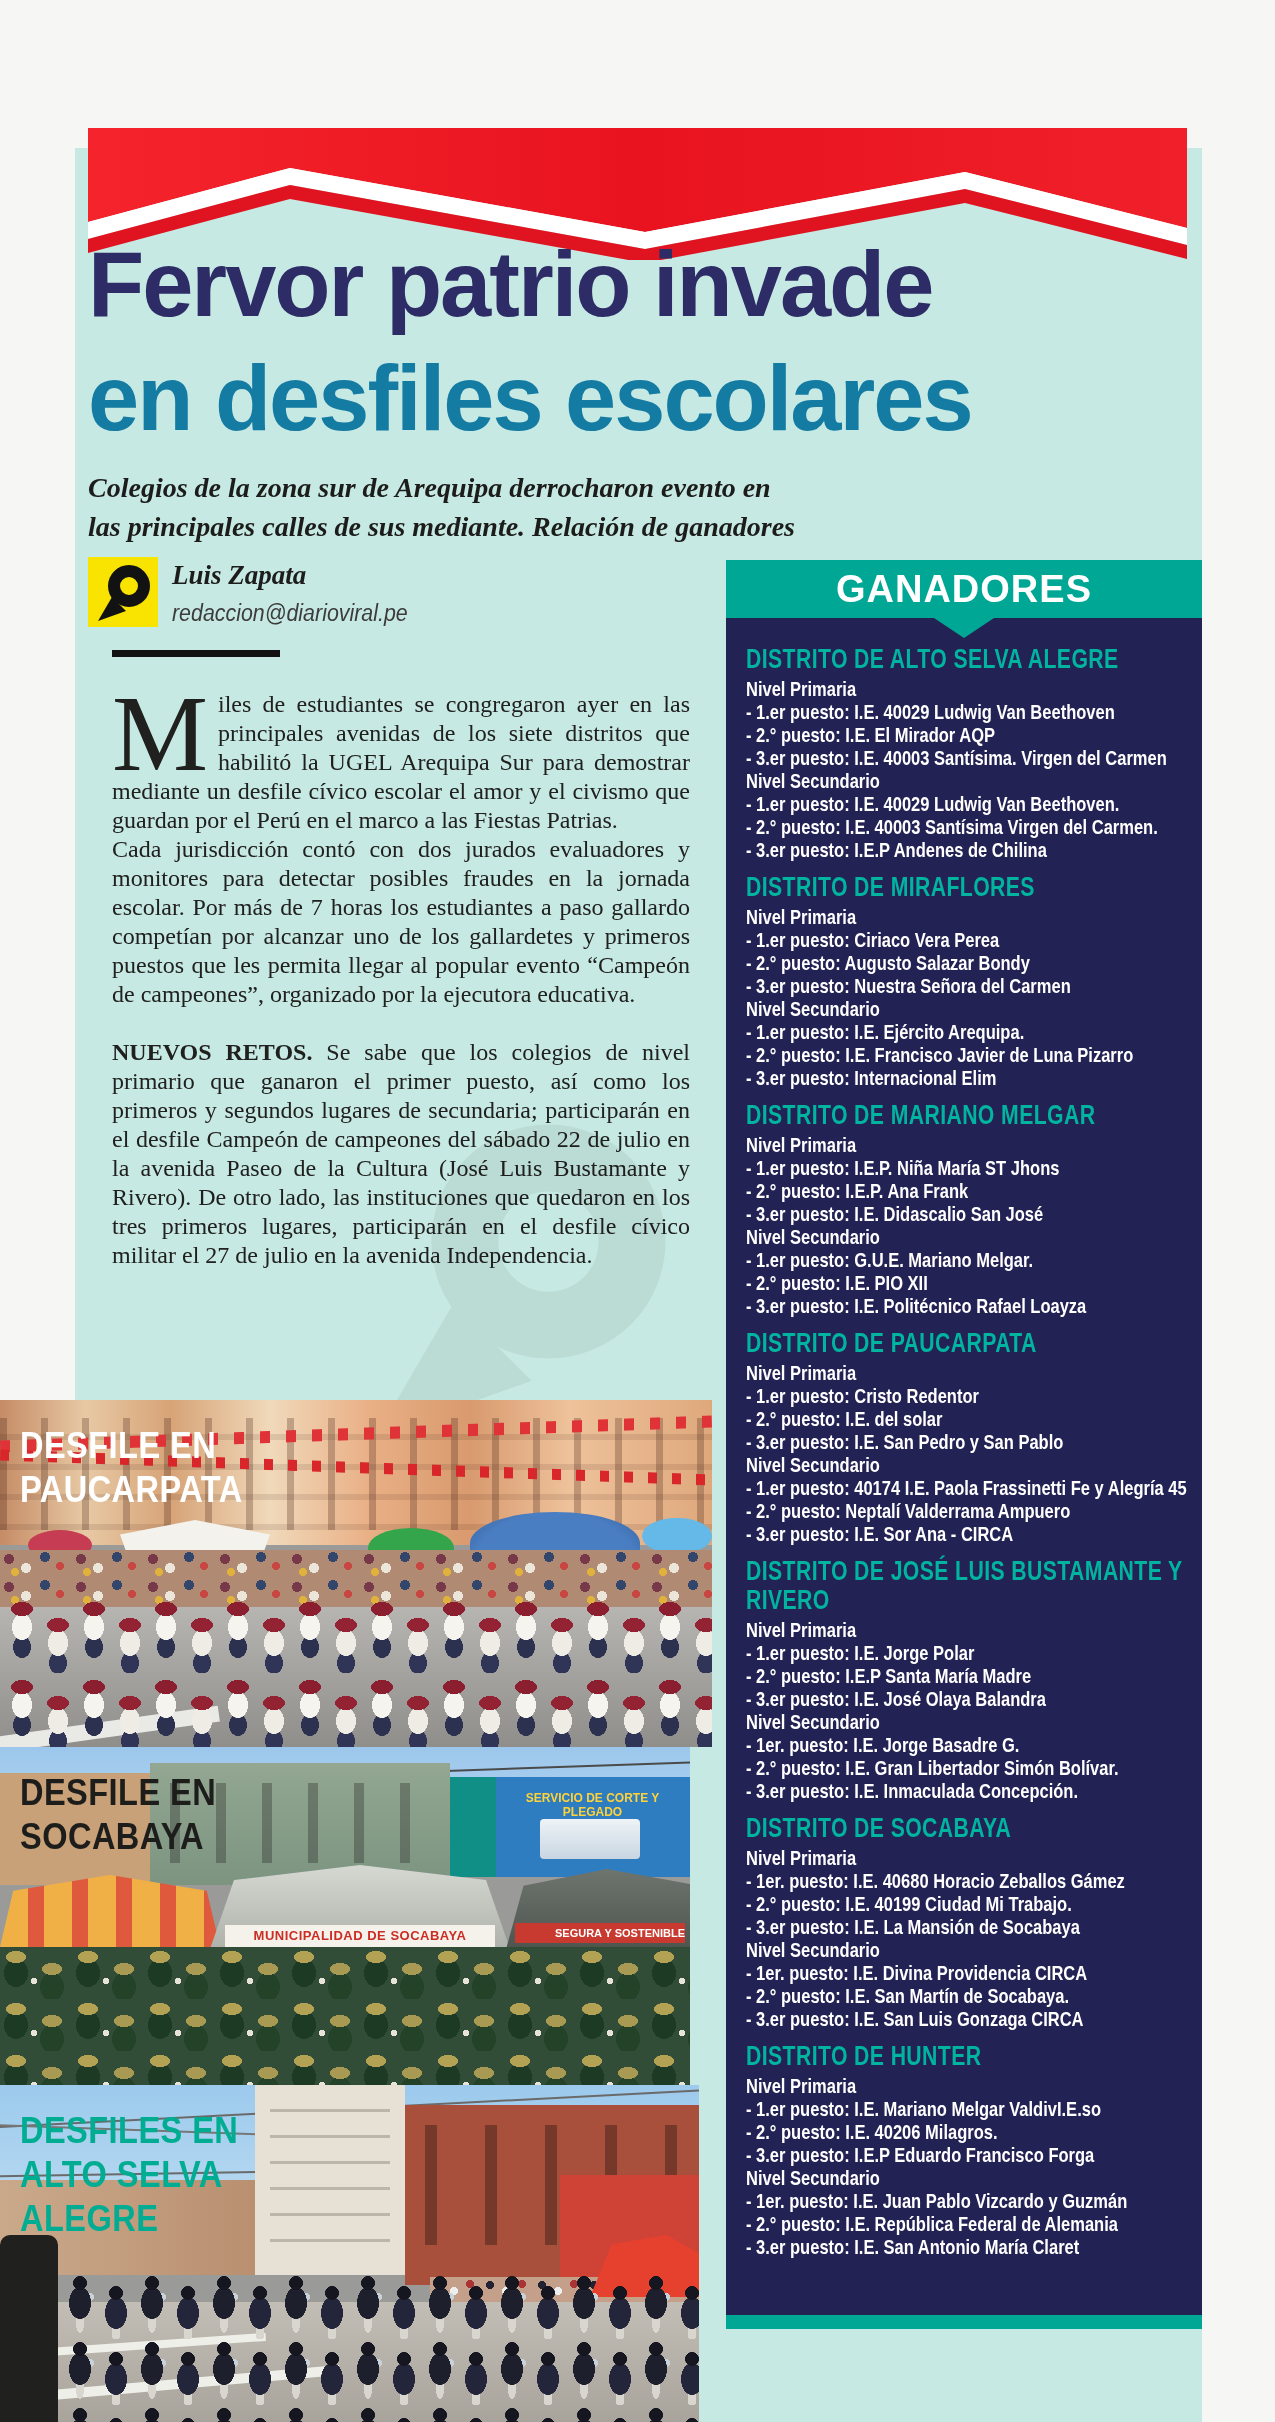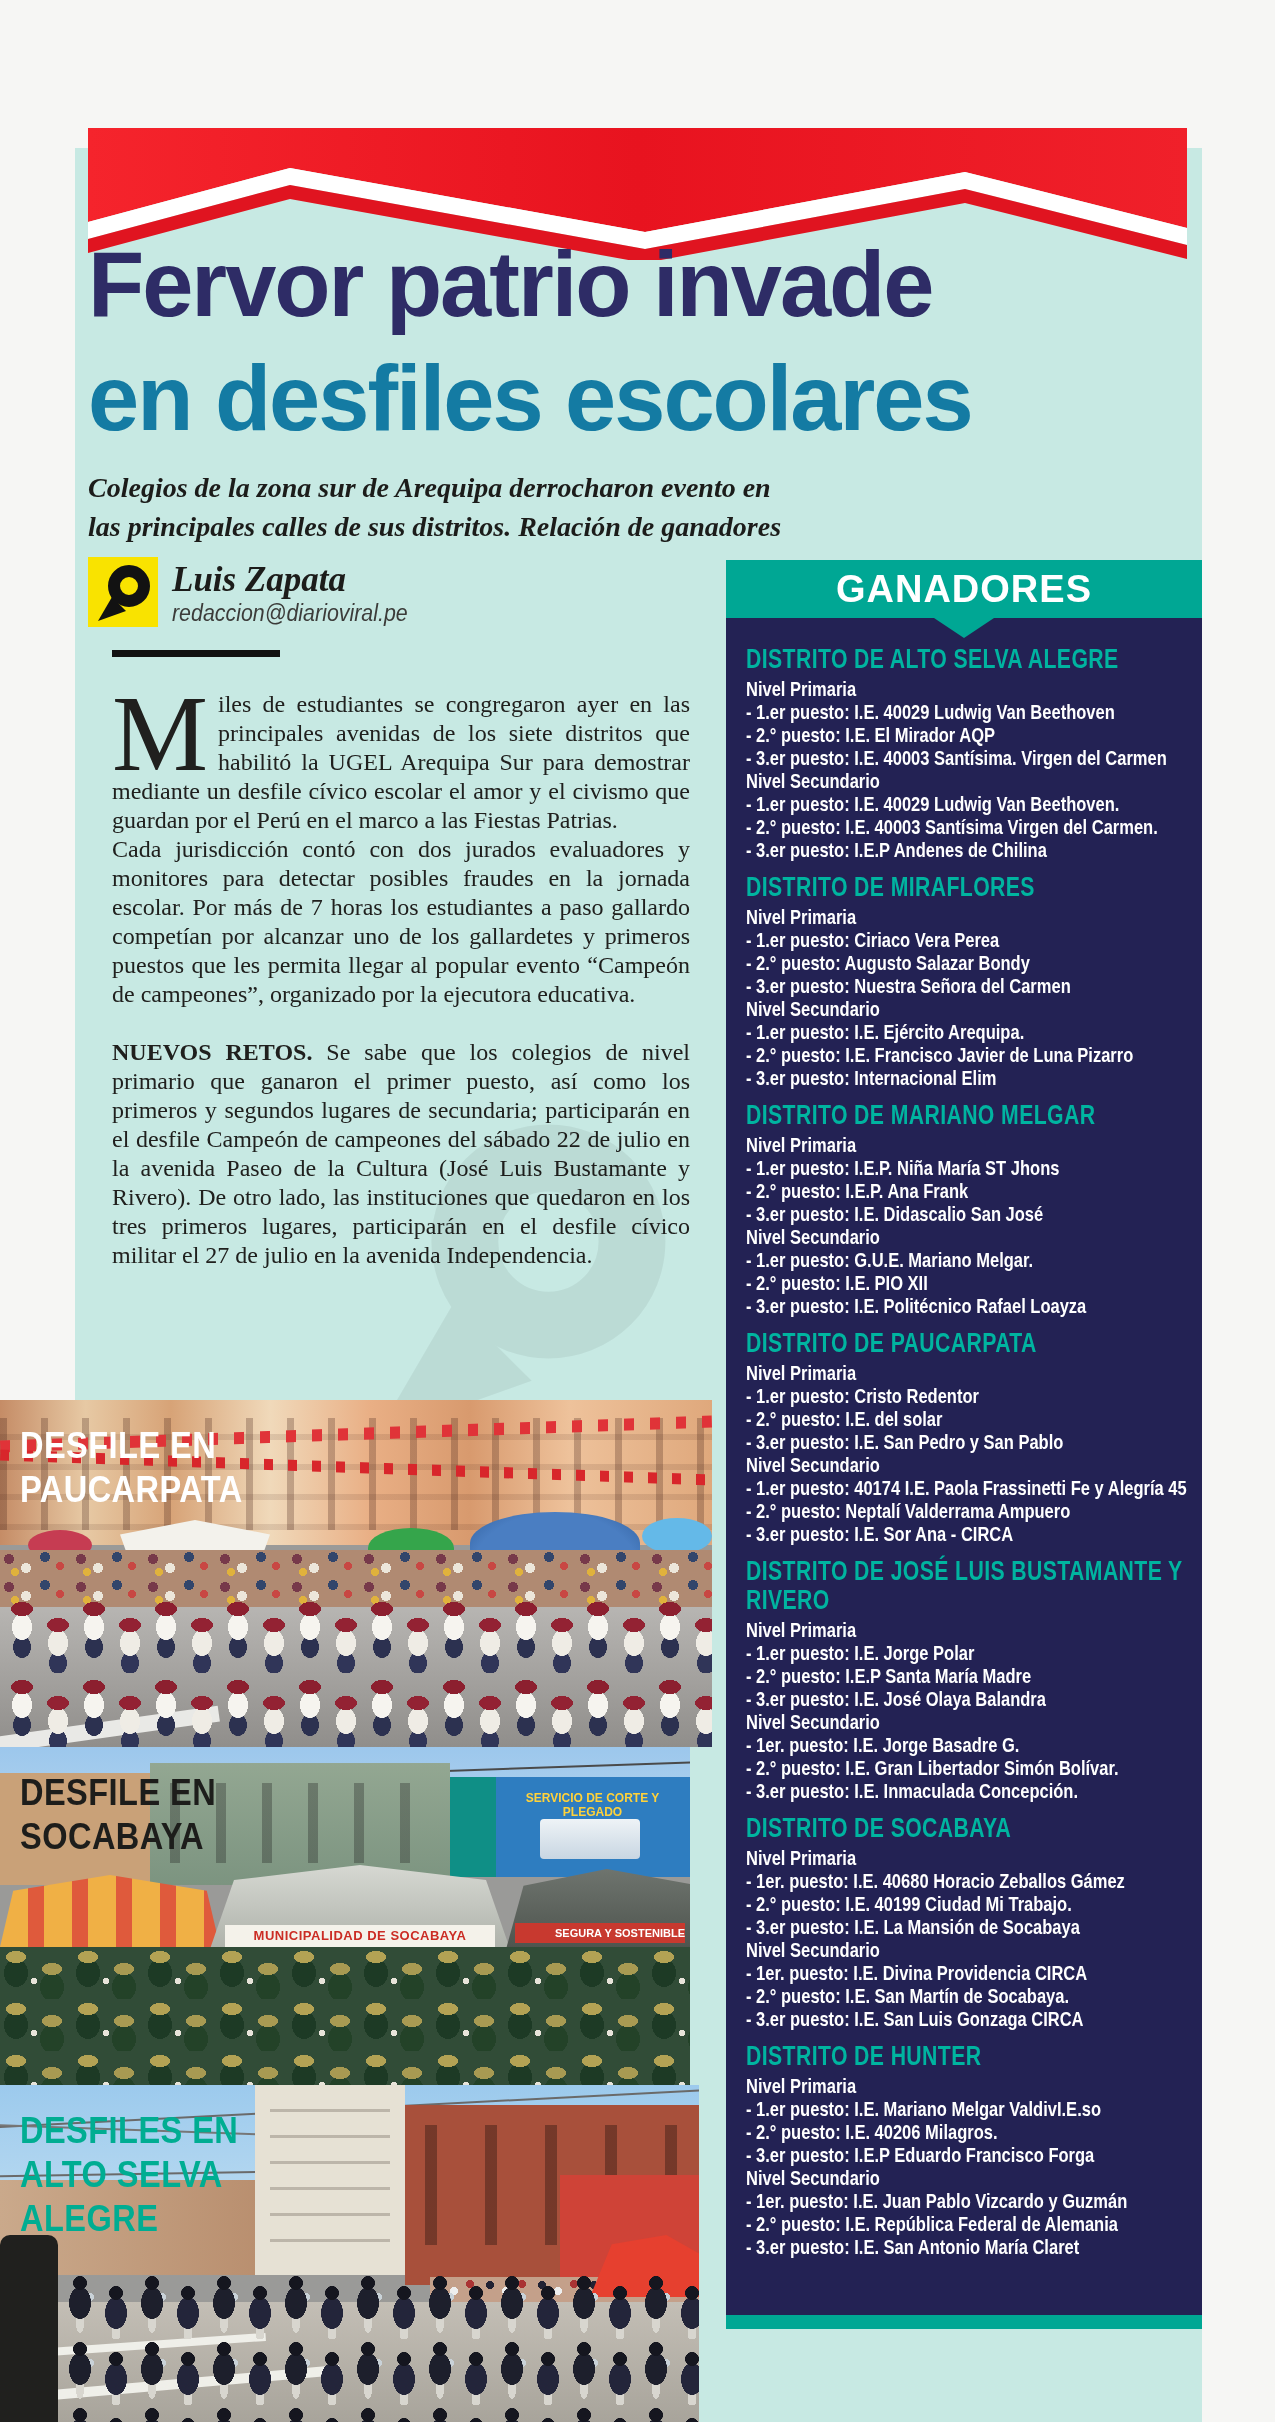--- a/index.html
+++ b/index.html
@@ -12,21 +12,21 @@
   
   .hl{left:88px;font-weight:800;letter-spacing:-2px;line-height:1;white-space:nowrap;}
   .hl1{top:238px;font-size:92px;color:var(--hl-navy);}
   .hl2{top:352px;font-size:92px;color:var(--hl-blue);}
   
   .subhead{left:88px;top:468px;font-family:"Liberation Serif",serif;font-style:italic;font-weight:700;
            font-size:28px;line-height:39px;color:#1c1c1a;white-space:nowrap;}
   
   .logo-box{left:88px;top:557px;width:70px;height:70px;background:var(--yellow);}
   .author-name{left:172px;top:560px;font-family:"Liberation Serif",serif;font-style:italic;
-               font-weight:700;font-size:35px;color:#1c1c1a;}
+               font-weight:700;font-size:27px;color:#1c1c1a;}
   .author-email{left:172px;top:600px;font-style:italic;font-size:23px;color:#3c3c3a;
                 transform:scaleX(.93);transform-origin:0 0;}
   .rule{left:112px;top:650px;width:168px;height:7px;background:#121212;}
   
   .article{left:112px;top:690px;width:578px;font-family:"Liberation Serif",serif;
            font-size:24px;line-height:29px;text-align:justify;color:#20201e;}
   .article p{margin:0;}
   .article .p3{margin-top:29px;}
   .dropcap{float:left;font-size:108px;line-height:87px;padding-right:10px;color:#20201e;}
   .lead{font-weight:700;}
@@ -123,21 +123,21 @@
     <path fill="url(#rg)" d="M0,0 H1099 V100 L877,44 L557,104 L202,40 L0,94 Z"></path>
     <path fill="#ffffff" d="M0,94 L202,40 L557,104 L877,44 L1099,100 L1099,117 L877,61 L557,121 L202,57 L0,111 Z"></path>
     <path fill="#e01420" d="M0,111 L202,57 L557,121 L877,61 L1099,117 L1099,131 L877,75 L557,135 L202,71 L0,125 Z"></path>
   </svg>
 
   <div class="abs hl hl2">en desfiles escolares</div>
   <div class="abs hl hl1">Fervor patrio invade</div>
 
   <div class="abs subhead">
     <div>Colegios de la zona sur de Arequipa derrocharon evento en</div>
-    <div>las principales calles de sus distritos. Relación de ganadores</div>
+    <div>las principales calles de sus mediante. Relación de ganadores</div>
   </div>
 
   <div class="abs logo-box">
     <svg viewBox="0 0 70 70" width="70" height="70">
       <circle cx="41" cy="29" r="15" fill="none" stroke="#121212" stroke-width="12"></circle>
       <path d="M10 64 L38 54 L24 40 Z" fill="#121212"></path>
     </svg>
   </div>
   <div class="abs author-name">Luis Zapata</div>
   <div class="abs author-email">redaccion@diarioviral.pe</div>

